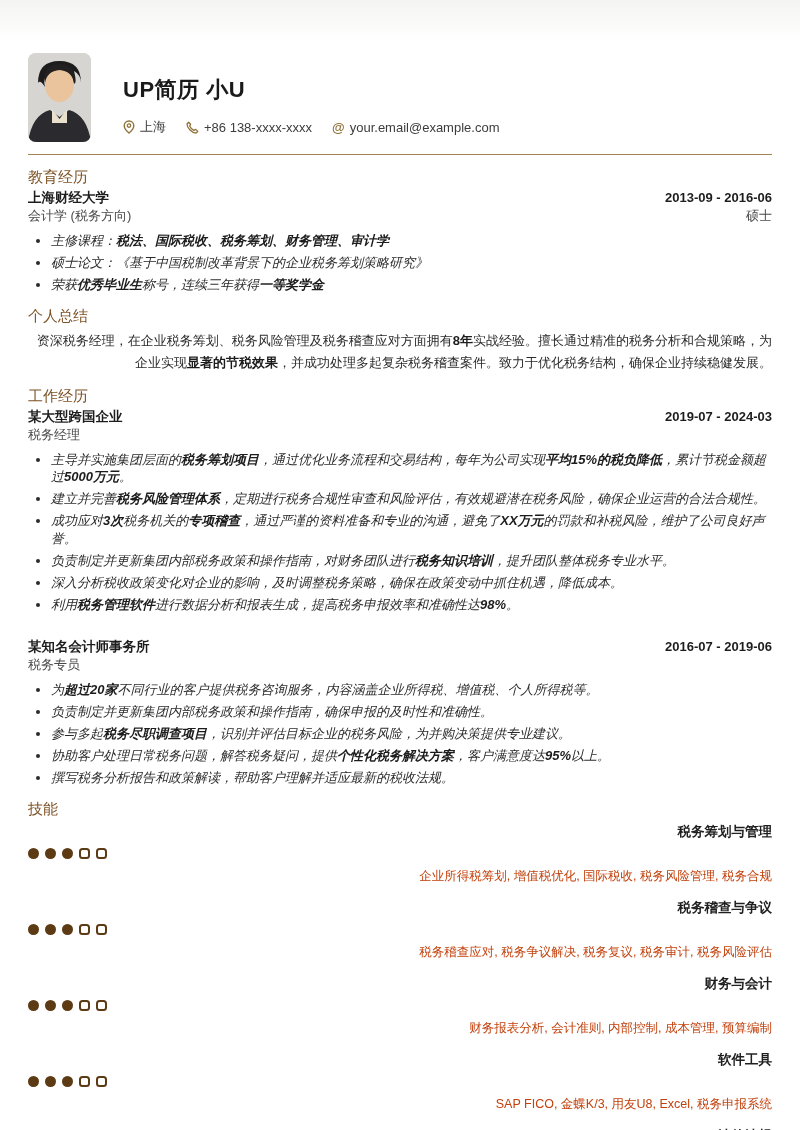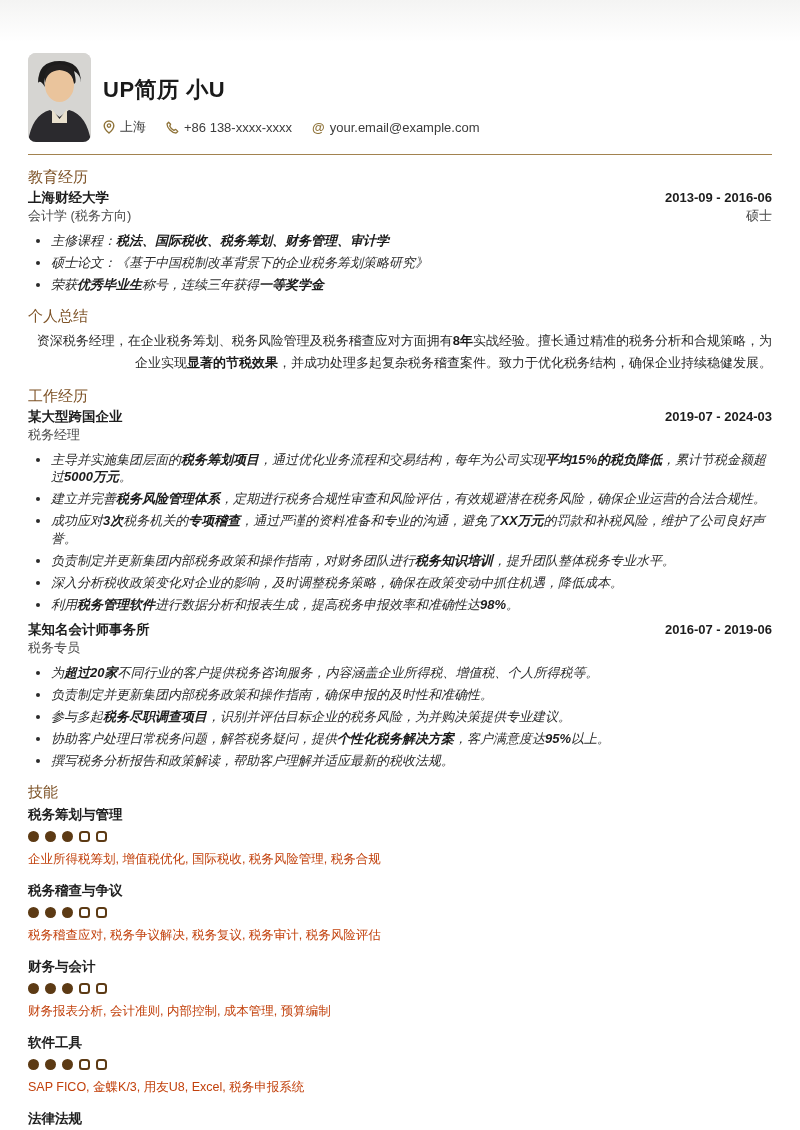--- a/index.html
+++ b/index.html
@@ -6,46 +6,46 @@
   body {
     width: 800px; height: 1130px; overflow: hidden;
     background: linear-gradient(#f4f4f3, #ffffff 42px);
     font-family: "Liberation Sans", "DejaVu Sans", sans-serif;
     color: #2b2b2b;
   }
   .page { padding: 0 28px; }
   .b { font-weight: 700; color: #1c1c1c; }
 
   
-  header { display: flex; gap: 12px; padding-top: 53px; align-items: flex-start; }
+  header { display: flex; gap: 32px; padding-top: 53px; align-items: flex-start; }
   .photo { width: 63px; height: 89px; border-radius: 8px; overflow: hidden; flex: 0 0 auto; background: #d9d8d6; }
   .photo svg { display: block; }
   .head-info { padding-top: 22px; }
   h1 { font-size: 22px; font-weight: 700; color: #1a1a1a; margin: 0; letter-spacing: 0.5px; }
   .contact { display: flex; gap: 20px; margin-top: 13px; font-size: 13px; color: #3c3c3c; align-items: center; }
   .ci { display: flex; align-items: center; gap: 5px; }
   .ci svg { display: block; }
   .at-glyph { color: var(--icon); font-weight: 700; font-size: 13px; line-height: 1; }
 
   hr.rule { border: none; border-top: 1.6px solid #a2824f; margin: 12px 0 0 0; }
 
   
   section { margin-top: 13px; }
   h2 { font-size: 15px; font-weight: 400; color: var(--accent); margin: 0 0 2px 0; }
   .row { display: flex; justify-content: space-between; align-items: baseline; }
   .org { font-weight: 700; font-size: 13.5px; color: #1d1d1d; }
   .date { font-weight: 700; font-size: 13px; color: #1d1d1d; white-space: nowrap; }
   .role, .degree { font-size: 13px; color: #4a4a4a; }
   ul { margin: 7px 0 2px; padding-left: 23px; font-style: italic; }
   li { font-size: 13px; line-height: 17.5px; margin-bottom: 4.5px; color: #2b2b2b; }
-  .entry + .entry { margin-top: 8px; }
+  .entry + .entry { margin-top: 25px; }
   p.summary { font-size: 13px; line-height: 22px; margin: 4px 0 2px; text-align: right; }
 
   
-  .skill { margin-top: 14px; }
+  .skill { margin-top: 14px; text-align: right; }
   .skill:first-child { margin-top: 4px; }
   .skill-name { font-weight: 700; font-size: 13.5px; color: #1f1f1f; }
   .dots { display: flex; gap: 6px; margin-top: 7px; }
   .dot { width: 11px; height: 11px; box-sizing: border-box; }
   .dot.filled { background: var(--dot); border-radius: 50%; }
   .dot.empty  { border: 2.7px solid var(--dot); border-radius: 3.5px; background: #fff; }
   .skill-keywords { margin-top: 9px; font-size: 12.5px; color: #c2410c; }
 </style>
 </head>
 <body style="--accent: #7d5226; --dot: #5c3a14; --icon: #8f7339;">

